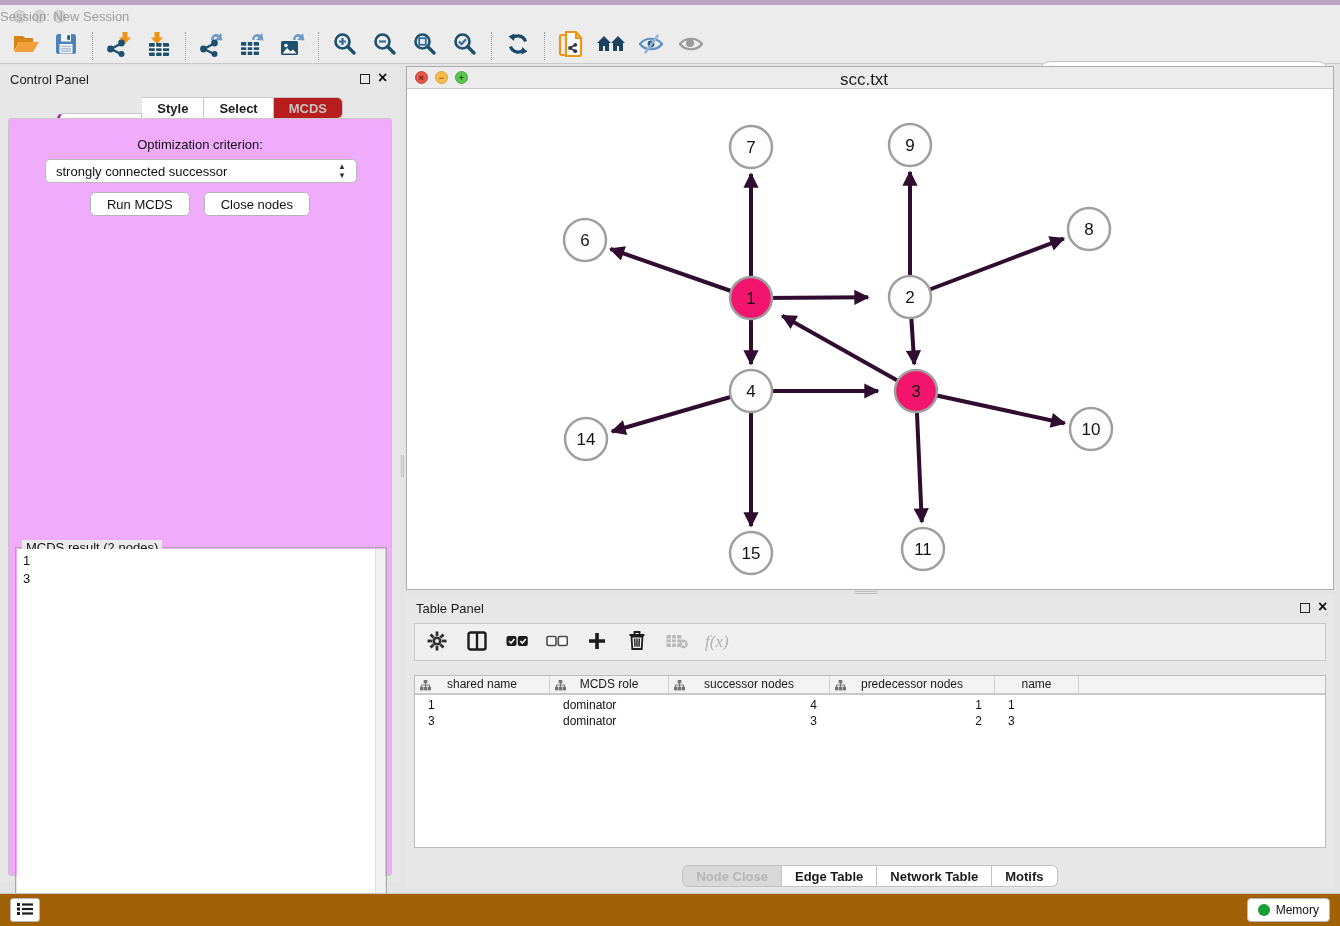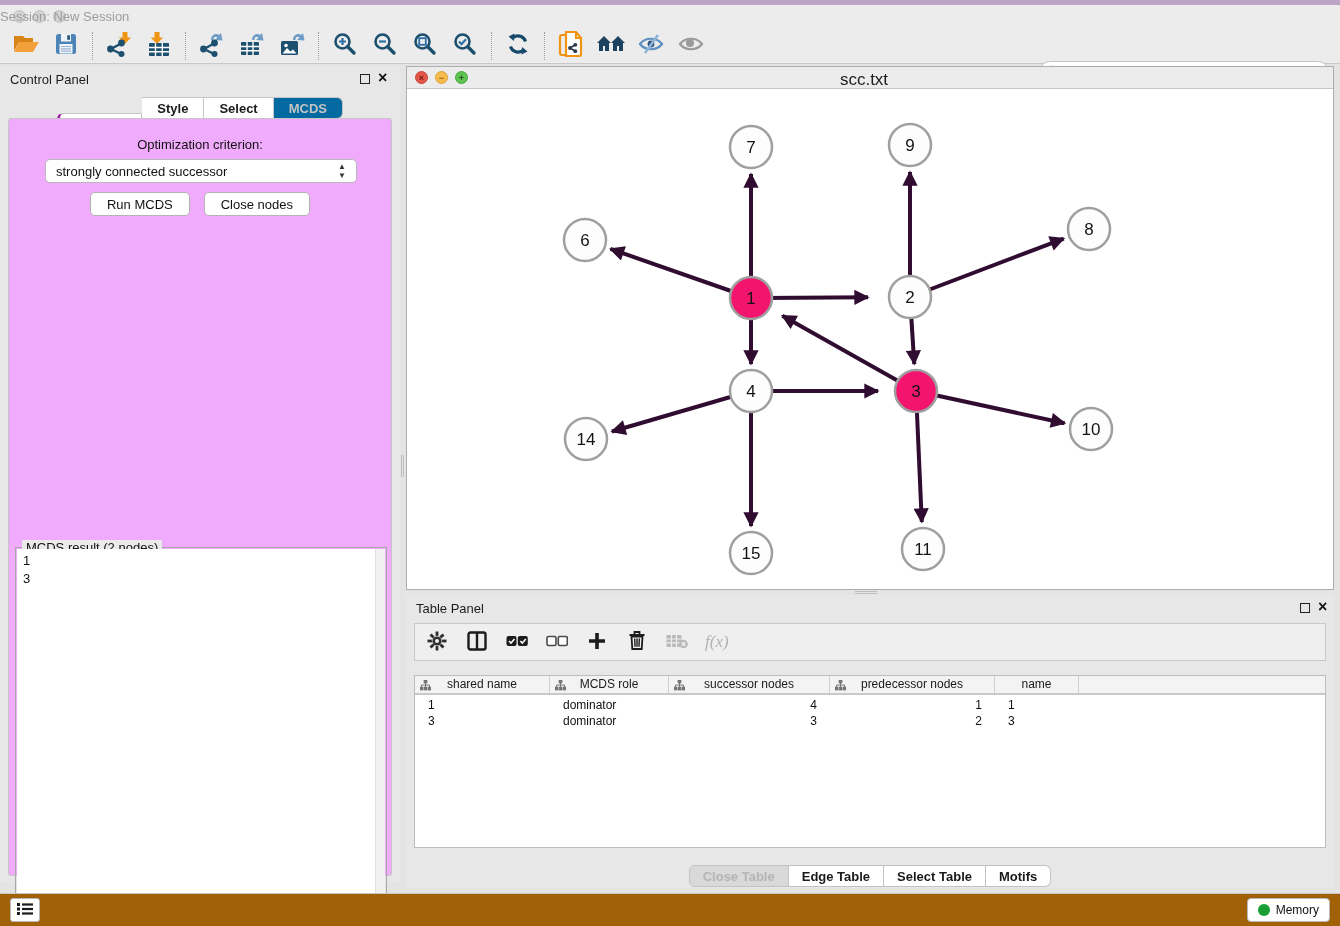--- a/index.html
+++ b/index.html
@@ -21,21 +21,21 @@
   
   .control-panel { position:absolute; left:0; top:66px; width:400px; height:816px; background:#e7e7e7; }
   .panel-titlerow { position:relative; height:26px; }
   .panel-title { position:absolute; left:10px; top:6px; font-size:13px; color:#1c1c1c; }
   .panel-float { position:absolute; top:8px; width:10px; height:10px; border:1.6px solid #222; }
   .panel-close { position:absolute; top:3px; font-size:16px; font-weight:bold; color:#111; line-height:18px; }
   .cp-tabs { position:absolute; left:0; right:0; top:31px; display:flex; justify-content:center; }
   .cp-tab { background:#fff; border:1px solid #c6c6c6; border-left:none; padding:0 15px; height:22px; line-height:21px; font-size:13px; font-weight:600; color:#1a1a1a; }
   .cp-tab:first-child { border-left:3px solid #a21caf; border-radius:6px 0 0 6px;margin-top:16px; }
   .cp-tab:last-child { border-radius:0 6px 6px 0; }
-  .cp-tab.sel { background:#0369a1; color:#c4c4c4; }
+  .cp-tab.sel { background:#b91c1c; color:#c4c4c4; }
   .cp-body { position:absolute; left:8px; top:52px; width:384px; height:758px; background:#f0abfc; border:1px solid #c6c6c6; border-radius:3px; }
   .crit-label { position:absolute; left:0; right:0; top:18px; text-align:center; font-size:13px; color:#111; }
   .crit-select { position:absolute; left:36px; top:40px; width:312px; height:24px; background:#fff; border:1px solid #b9b9b9; border-radius:5px; font-size:13px; color:#111; display:flex; align-items:center; padding-left:10px; }
   .stepper { position:absolute; right:8px; top:2px; width:12px; height:20px; font-size:8px; line-height:9px; color:#333; text-align:center; }
   .cp-buttons { position:absolute; left:0; right:0; top:73px; display:flex; justify-content:center; gap:14px; }
   .mac-btn { background:#fff; border:1px solid #b4b4b4; border-radius:5px; height:24px; padding:0 16px; font-size:13px; color:#111; font-family:"Liberation Sans",sans-serif; }
   .result-group { position:absolute; left:6px; top:428px; width:372px; height:378px; border:1px solid #a8a8a8; }
   .result-label { position:absolute; left:6px; top:-8px; background:#eaeaea; padding:0 4px; font-size:13px; color:#111; }
   .result-area { position:absolute; inset:1px; background:#fff; }
   .result-text { position:absolute; left:6px; top:3px; right:14px; font-size:13px; line-height:18px; color:#111; white-space:pre; }
@@ -496,23 +496,23 @@
           <div class="tr">
             <div class="td" style="width: 135px; text-align: left;">3</div>
             <div class="td" style="width: 119px; text-align: left;">dominator</div>
             <div class="td" style="width: 161px; text-align: right;">3</div>
             <div class="td" style="width: 165px; text-align: right;">2</div>
             <div class="td" style="width: 84px; text-align: left;">3</div>
           </div>
         </div>
     </div>
     <div class="bt-tabs">
-        <div class="bt-tab sel">Close Table</div>
+        <div class="bt-tab sel">Node Close</div>
         <div class="bt-tab">Edge Table</div>
-        <div class="bt-tab">Select Table</div>
+        <div class="bt-tab">Network Table</div>
         <div class="bt-tab">Motifs</div>
       </div>
   </div>
 
   <div class="statusbar">
     <button class="status-left-btn">
         <span><svg width="18" height="16" viewBox="0 0 18 16">
             <g fill="#1c1c1c">
               <rect x="1" y="2" width="3" height="3"></rect>
               <rect x="1" y="6.5" width="3" height="3"></rect>

